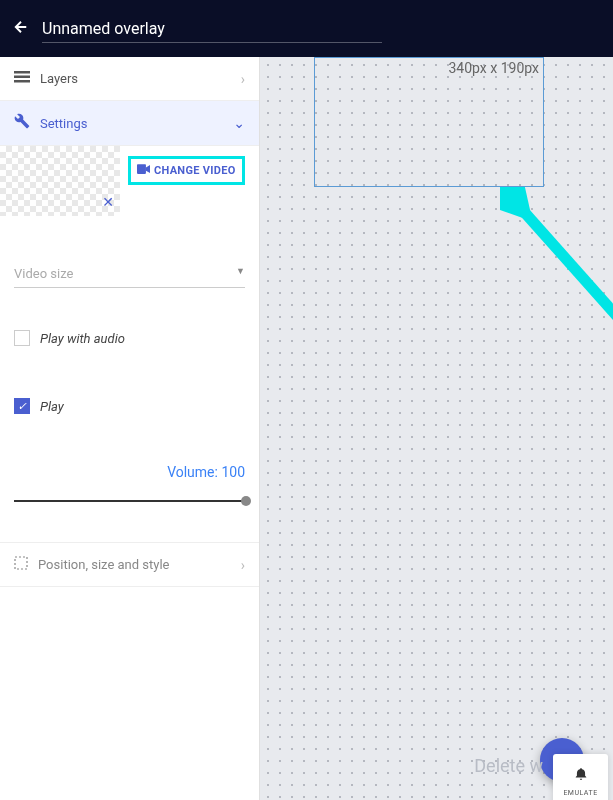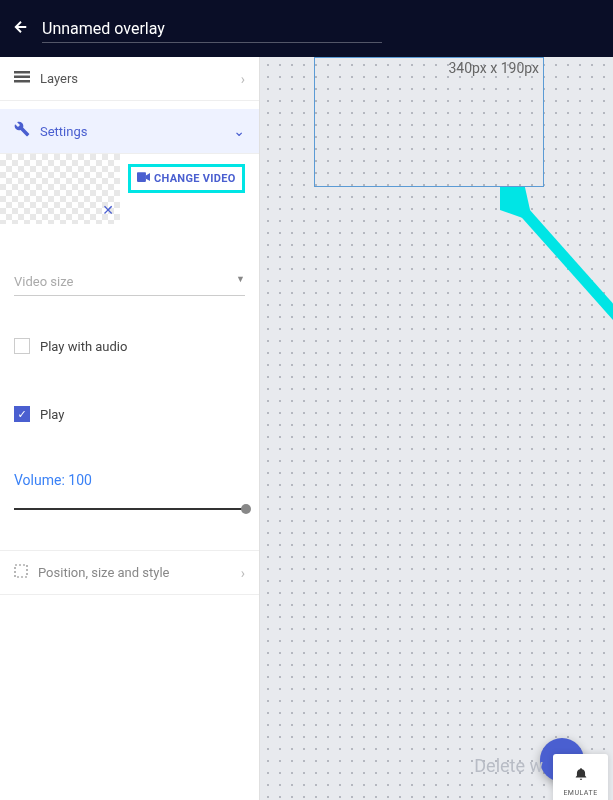--- a/index.html
+++ b/index.html
@@ -8,43 +8,43 @@
     .header { background: #0a0e27; height: 57px; display: flex; align-items: center; padding: 0 12px; }
     .back-arrow { color: #fff; margin-right: 12px; cursor: pointer; }
     .title-input { background: transparent; border: none; border-bottom: 1px solid rgba(255,255,255,0.3); color: #fff; font-size: 16px; padding: 4px 0; width: 340px; outline: none; }
     
     .main { display: flex; height: calc(100% - 43px); }
     
     .sidebar { width: 260px; background: #fff; border-right: 1px solid #e0e0e0; display: flex; flex-direction: column; }
     
     .panel-row { display: flex; align-items: center; padding: 12px 14px; border-bottom: 1px solid #eee; cursor: pointer; }
     .panel-row.layers { color: #555; }
-    .panel-row.settings { background: #eef2ff; color: #4a5fd0; margin-top: 8px; }
+    .panel-row.settings { background: #eef2ff; color: #4a5fd0; }
     .panel-row.pos-style { color: #888; border-top: 1px solid #eee; }
     .panel-icon { margin-right: 10px; }
     .panel-label { font-size: 13px; flex: 1; }
     .panel-chevron { color: #bbb; font-size: 14px; }
     .panel-chevron.down { color: #4a5fd0; }
     
     .video-preview-row { display: flex; align-items: flex-start; padding: 0; position: relative; }
     .checker-preview { width: 120px; height: 70px; background-image: 
       linear-gradient(45deg, #e8e8e8 25%, transparent 25%), 
       linear-gradient(-45deg, #e8e8e8 25%, transparent 25%), 
       linear-gradient(45deg, transparent 75%, #e8e8e8 75%), 
       linear-gradient(-45deg, transparent 75%, #e8e8e8 75%);
       background-size: 12px 12px; background-position: 0 0, 0 6px, 6px -6px, -6px 0; position: relative; }
     .preview-close { position: absolute; bottom: 6px; right: 6px; color: #4a5fd0; font-size: 14px; cursor: pointer; }
     .change-video-btn { border: 3px solid #00e5e5; padding: 5px 6px; color: #4a5fd0; font-size: 11px; font-weight: bold; display: flex; align-items: center; margin-left: 8px; margin-top: 10px; cursor: pointer; letter-spacing: 0.3px; }
     .change-video-btn .cam-icon { margin-right: 4px; }
     
-    .settings-body { padding: 14px; }
+    .settings-body { padding: 14px; text-align: right; }
     .video-size { border-bottom: 1px solid #ccc; padding: 6px 0; margin-top: 30px; display: flex; justify-content: space-between; color: #aaa; font-size: 13px; cursor: pointer; }
     .video-size .tri { font-size: 9px; color: #888; }
     
-    .checkbox-row { display: flex; align-items: center; margin-top: 42px; font-size: 13px; color: #444; }
+    .checkbox-row { display: flex; align-items: center; margin-top: 42px; font-size: 13px; color: #444; font-style: italic; }
     .checkbox { width: 16px; height: 16px; border: 1px solid #ccc; margin-right: 10px; display: flex; align-items: center; justify-content: center; cursor: pointer; }
     .checkbox.checked { background: #4a5fd0; border-color: #4a5fd0; color: #fff; font-size: 11px; }
     
     .volume-label { margin-top: 50px; font-size: 14px; color: #3b82f6; }
     .slider-track { margin-top: 20px; height: 2px; background: #333; position: relative; width: 232px; }
     .slider-thumb { position: absolute; right: -5px; top: -4px; width: 10px; height: 10px; border-radius: 50%; background: #888; cursor: pointer; }
     
     .canvas { flex: 1; background: #e8eaee; position: relative; overflow: hidden; }
     .dotgrid { position: absolute; inset: 0; background-image: radial-gradient(circle, #b5b8c0 1px, transparent 1px); background-size: 12px 12px; background-position: 2px 2px; }
     .overlay-box { position: absolute; top: 0; left: 54px; width: 230px; height: 130px; border: 1px solid #5b9bd5; }

